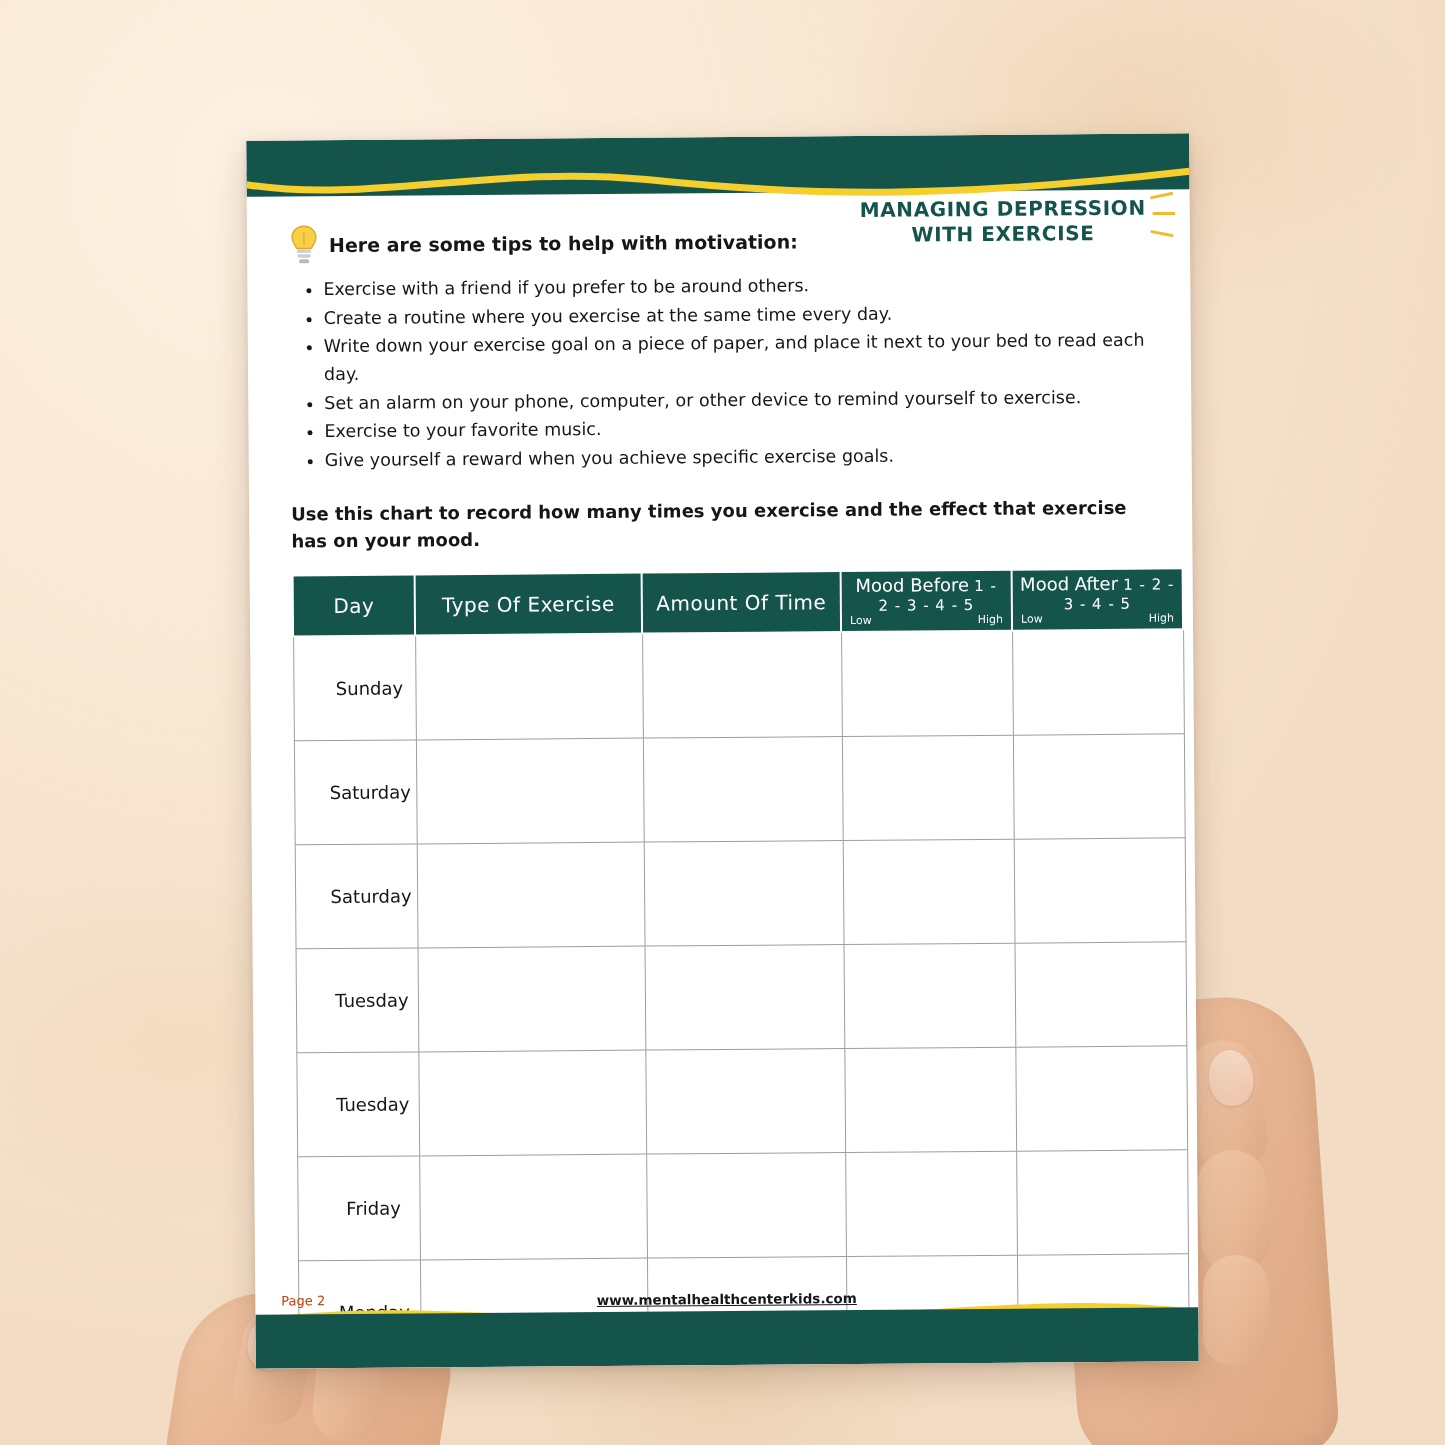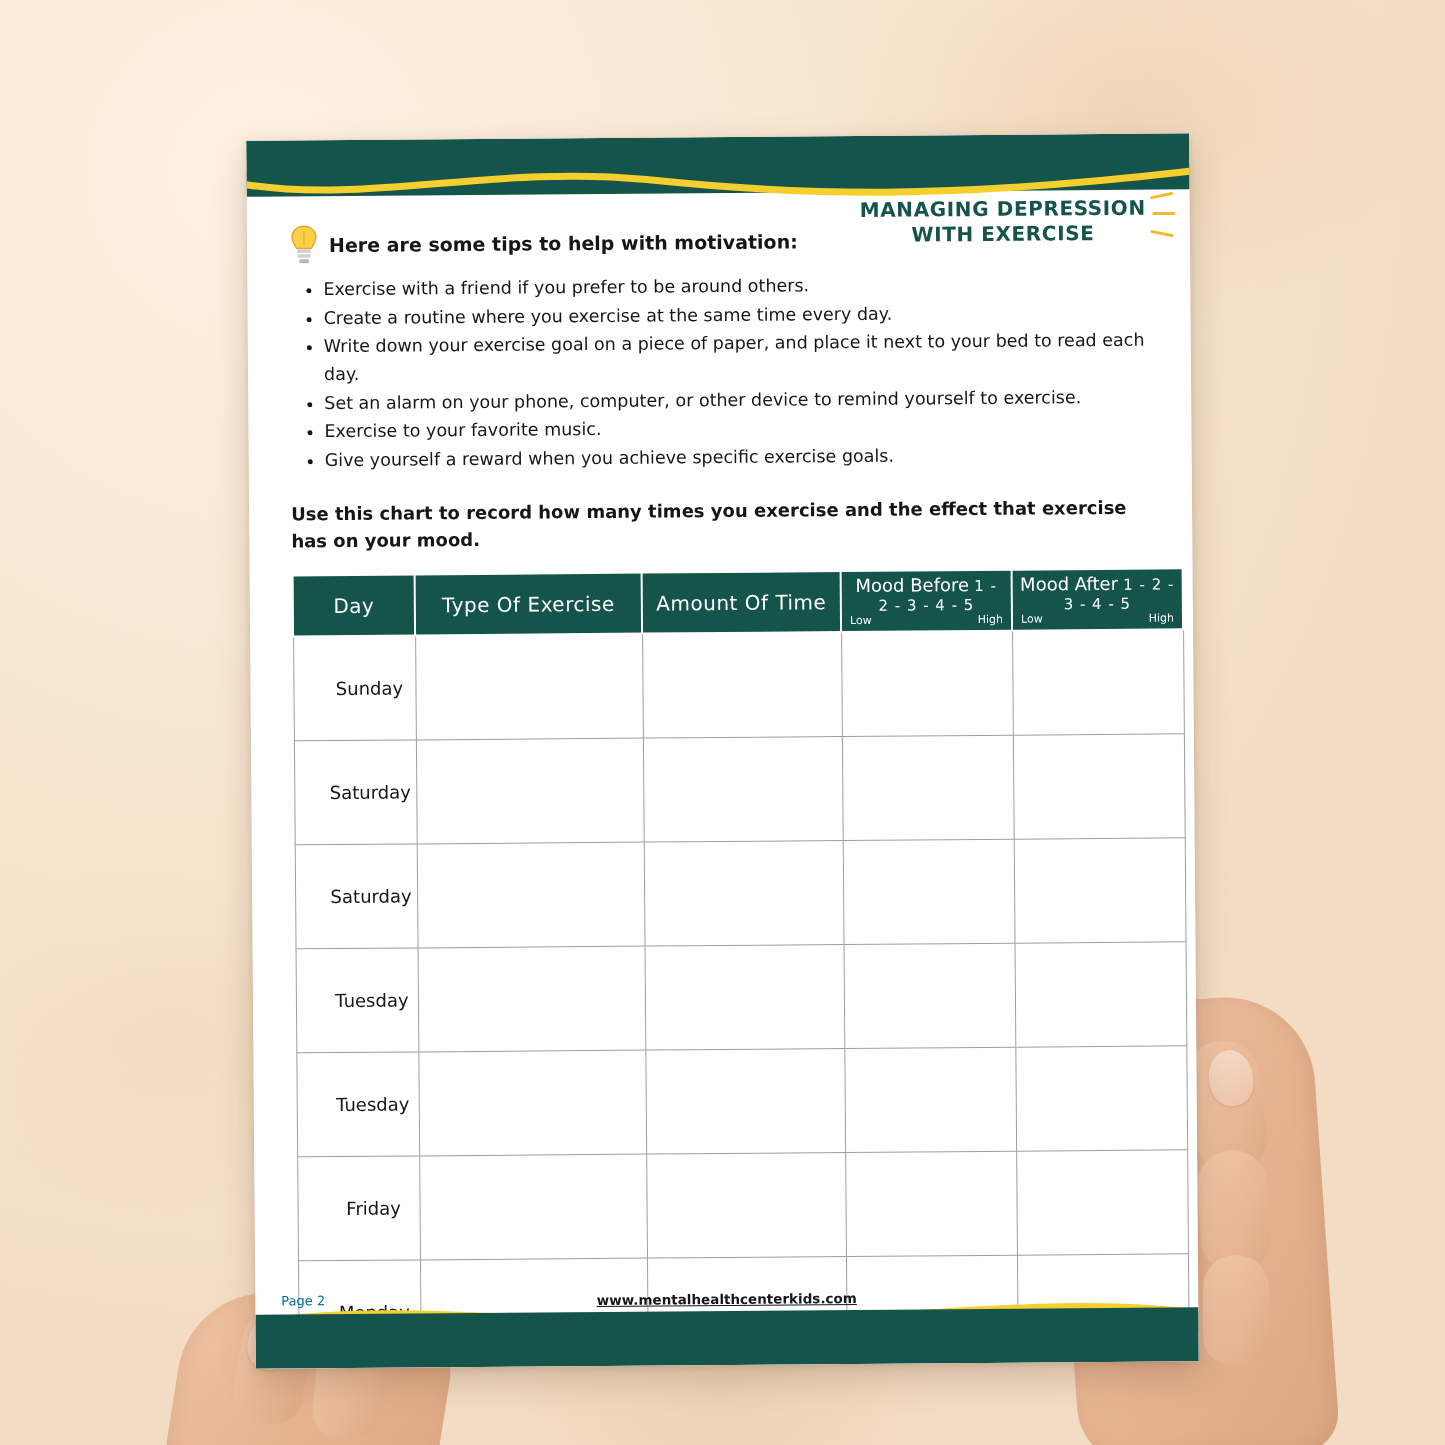--- a/index.html
+++ b/index.html
@@ -223,21 +223,21 @@
     vertical-align: middle;
   }
   table.log td.daycell { width: 120px; padding-left: 31px; }
 
   
   .page-num {
     position: absolute;
     left: 26px;
     bottom: 60px;
     font-size: 13px;
-    color: #0369a1;
+    color: #c2410c;
   }
   .site {
     position: absolute;
     left: 0;
     right: 0;
     bottom: 58px;
     text-align: center;
     font-size: 13.5px;
     font-weight: bold;
     color: #16161a;

